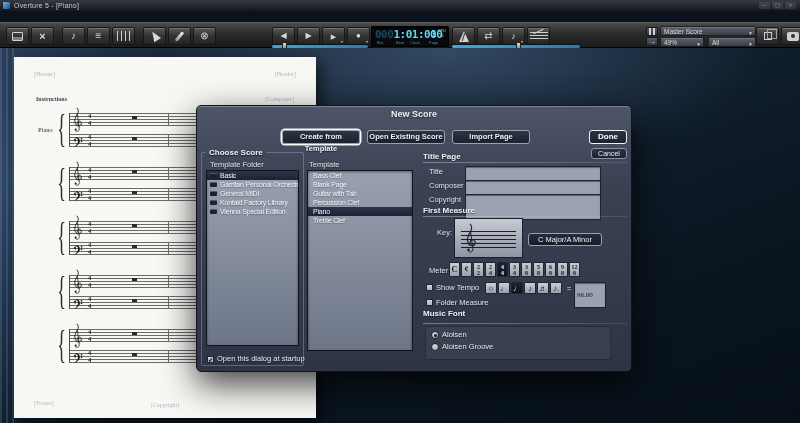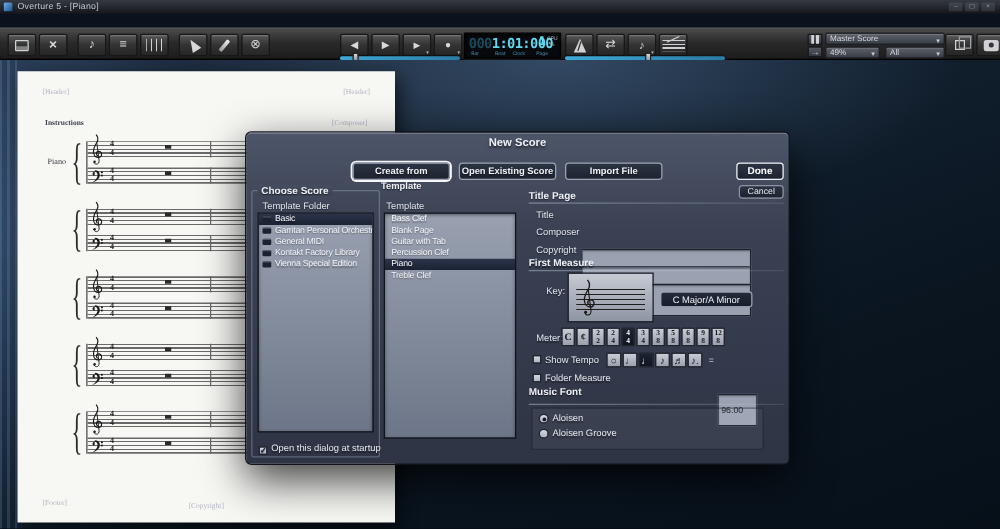--- a/index.html
+++ b/index.html
@@ -135,21 +135,21 @@
 
   .cbx { display:inline-block; width:7px; height:7px; background:linear-gradient(#d4d8df,#aeb4be); border:1px solid #20252f;
     vertical-align:-1px; text-align:center; line-height:6px; font-size:6.5px; color:#141a26; font-weight:bold; }
   .rad { display:inline-block; width:8px; height:8px; border-radius:50%; background:linear-gradient(#d4d8df,#aeb4be); border:1px solid #20252f; position:relative; vertical-align:-1.5px; }
   .rad.on::after { content:""; position:absolute; left:2px; top:2px; width:3px; height:3px; border-radius:50%; background:#141a26; }
   .ck-row { position:absolute; font-size:7.5px; color:#e6eaf1; text-shadow:0 1px 1px rgba(0,0,0,.5); }
   .ck-row .cbx, .ck-row .rad { margin-right:3px; }
 
   .fld-label { position:absolute; font-size:7.5px; color:#dfe4ec; text-shadow:0 1px 1px rgba(0,0,0,.5); }
   .fld-input { position:absolute; height:26px; background:#9aa2b2; border:1px solid #1c222e; box-shadow:inset 0 1px 1px rgba(0,0,0,.4);
-    font-size:7px; color:#10141c; padding:0 2px; font-family:Liberation Sans, sans-serif;margin-top:33px; }
+    font-size:7px; color:#10141c; padding:0 2px; font-family:Liberation Serif, serif; }
 
   .key-preview { position:absolute; left:257px; top:112px; width:69px; height:40px; background:linear-gradient(#c6cad3,#8e95a3); border:1px solid #191e29; }
   .kp-lines { position:absolute; left:6px; right:6px; top:12px; height:17px; background:repeating-linear-gradient(to bottom,#1e1e1e 0 1px,transparent 1px 4px); }
   .key-btn { position:absolute; left:331px; top:127px; width:74px; height:13px; background:linear-gradient(#242c3c,#161c29);
     border:1px solid #9aa2b2; border-radius:3px; color:#eef1f6; font-size:7.5px; text-align:center; line-height:11px; }
 
   .meter-row { position:absolute; left:252px; top:156px; display:flex; gap:1px; }
   .meter-btn { min-width:11px; height:15px; padding:0 1px; background:linear-gradient(#c9cdd5,#9aa0ac); border:1px solid #20252f; border-radius:1px;
     display:flex; align-items:center; justify-content:center; color:#141821; font-family:"Liberation Serif",serif; font-weight:bold; }
   .meter-btn .glyph { font-size:8px; }
@@ -486,21 +486,21 @@
         </div>
       <span class="pg-footer">[Footer]</span>
       <span class="pg-copyright">[Copyright]</span>
     </div>
 
     <div class="dialog">
       <div class="dlg-title">New Score</div>
       <div class="dlg-tabs" id="dlg-tabs">
           <div class="dlg-tab active">Create from Template</div>
           <div class="dlg-tab">Open Existing Score</div>
-          <div class="dlg-tab">Import File</div>
+          <div class="dlg-tab">Import Page</div>
         </div>
       <div class="btn-done">Done</div>
       <div class="btn-cancel">Cancel</div>
 
       <div class="groupbox"></div>
       <div class="sec-h" style="left:9px; top:42px; background:linear-gradient(#454d5f,#3c4354); padding:0 3px;">Choose Score</div>
       <div class="list-label" style="left:13px; top:54px">Template Folder</div>
       <div class="listbox" style="left:9px; top:64px; width:93px; height:176px" id="folder-list">
           <div class="list-item with-icon selected"><div class="folder-ic"></div><span>Basic</span></div>
           <div class="list-item with-icon"><div class="folder-ic"></div><span>Garritan Personal Orchestra 4</span></div>

